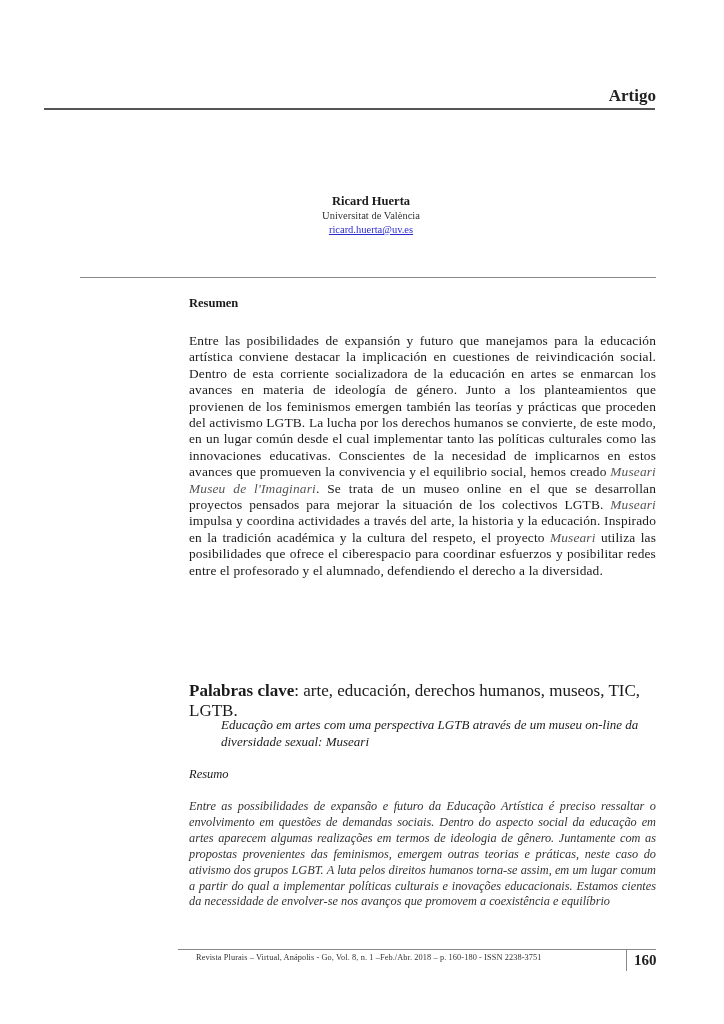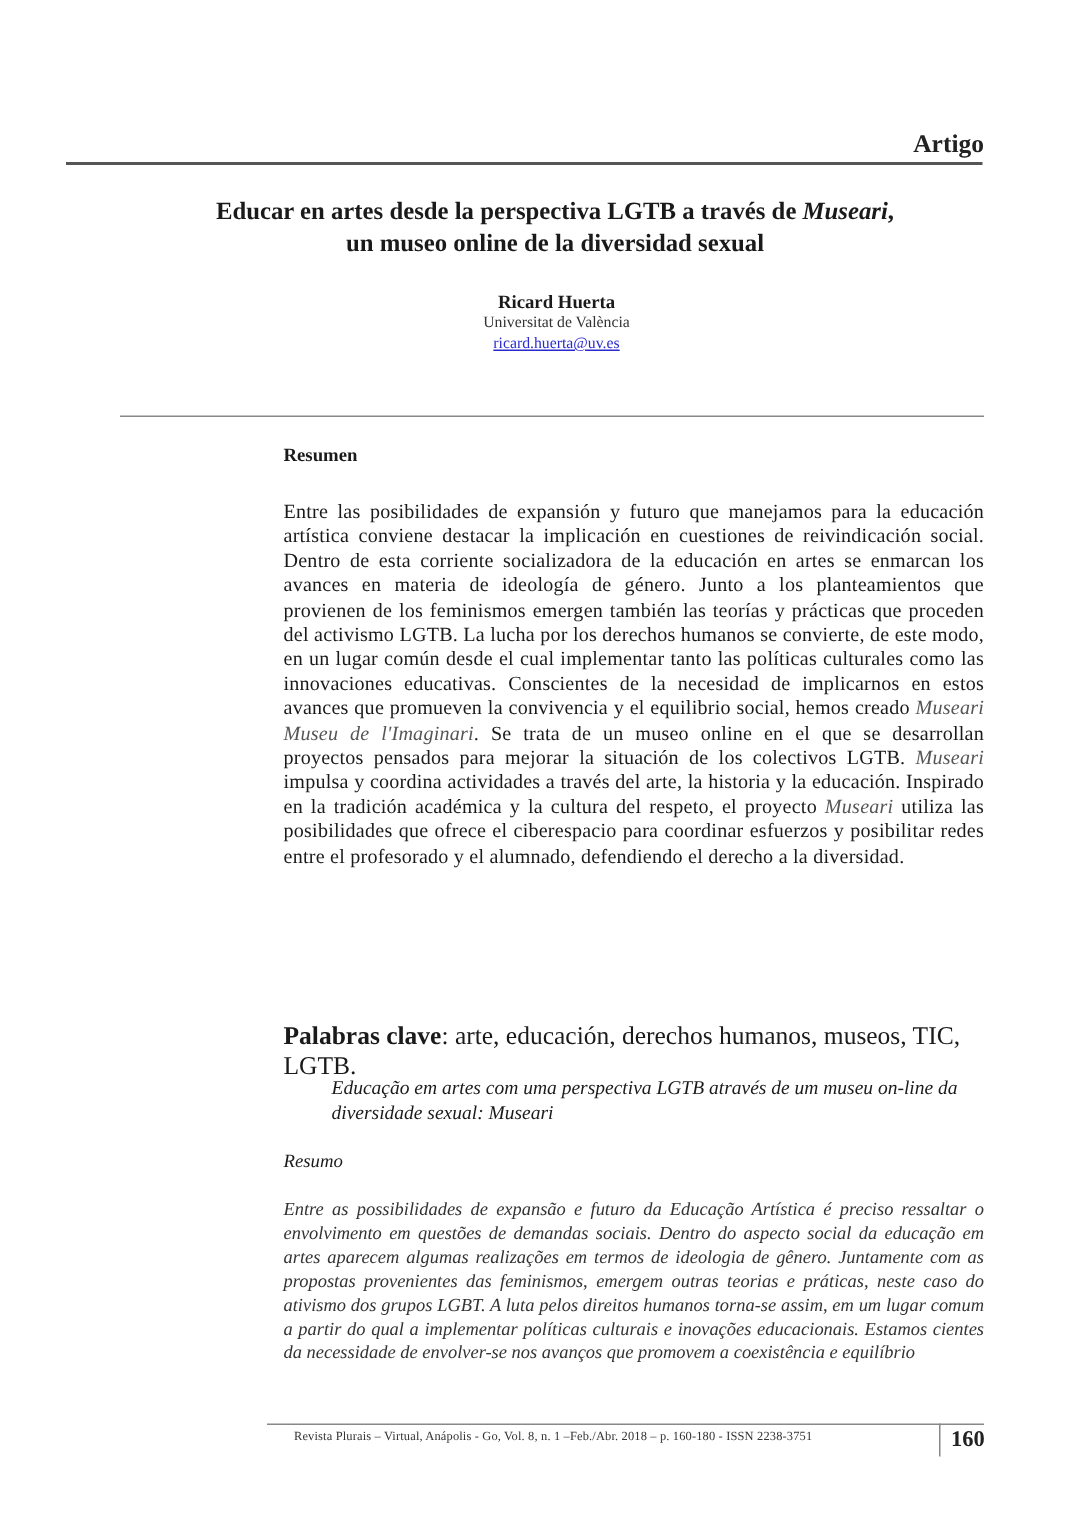--- a/index.html
+++ b/index.html
@@ -26,22 +26,21 @@
   .footer-divider { position: absolute; top: 949px; left: 626px; width: 1px; height: 22px; background: #888; }
   .page-num { position: absolute; top: 952px; left: 634px; font-family: "Liberation Serif", serif; font-weight: bold; font-size: 15px; color: #222; }
 </style>
 </head>
 <body>
 
 <div class="section-label">Artigo</div>
 <div class="top-rule"></div>
 
 <div class="title">
-  <span><span>Educar en artes desde la perspectiva LGTB a través de </span><em>Museari</em><span>,</span></span><br>
-  <span>un museo online de la diversidad sexual</span>
+  <br>
 </div>
 
 <div class="author">Ricard Huerta</div>
 <div class="affil">Universitat de València</div>
 <div class="email">ricard.huerta@uv.es</div>
 
 <div class="mid-rule"></div>
 
 <div class="block h-resumen">Resumen</div>
 

